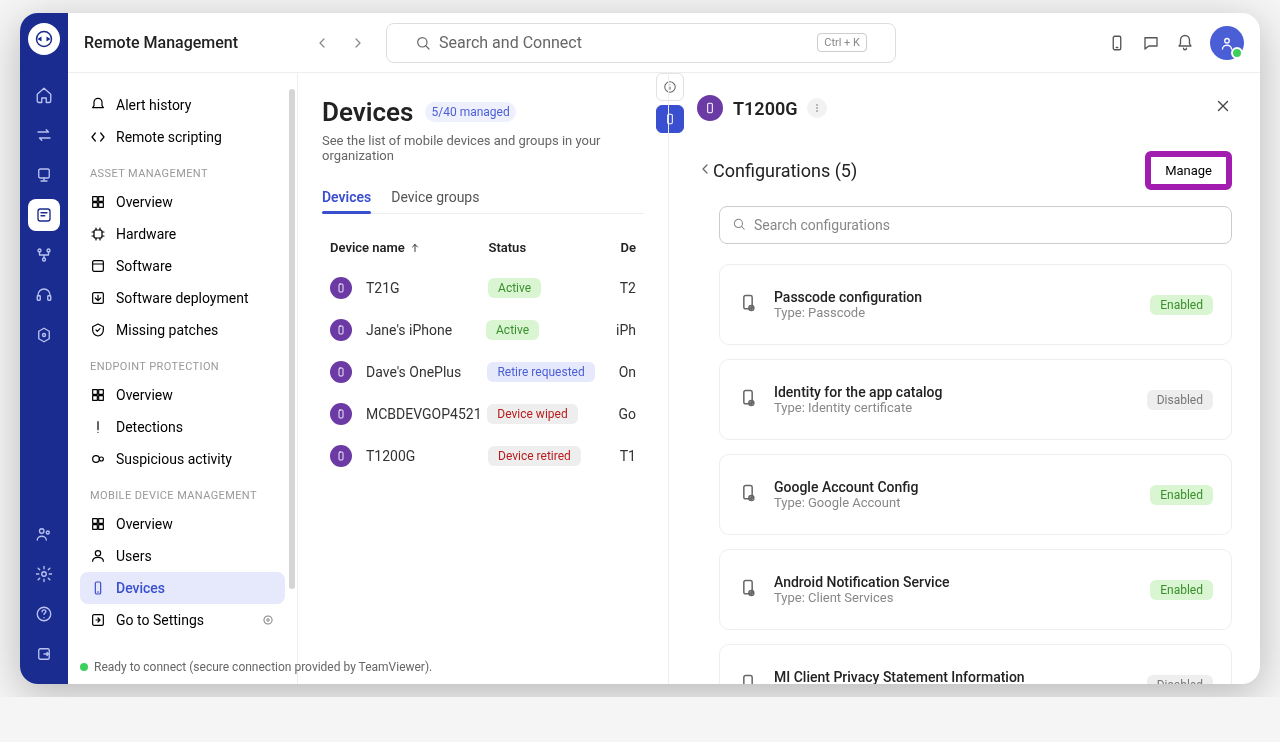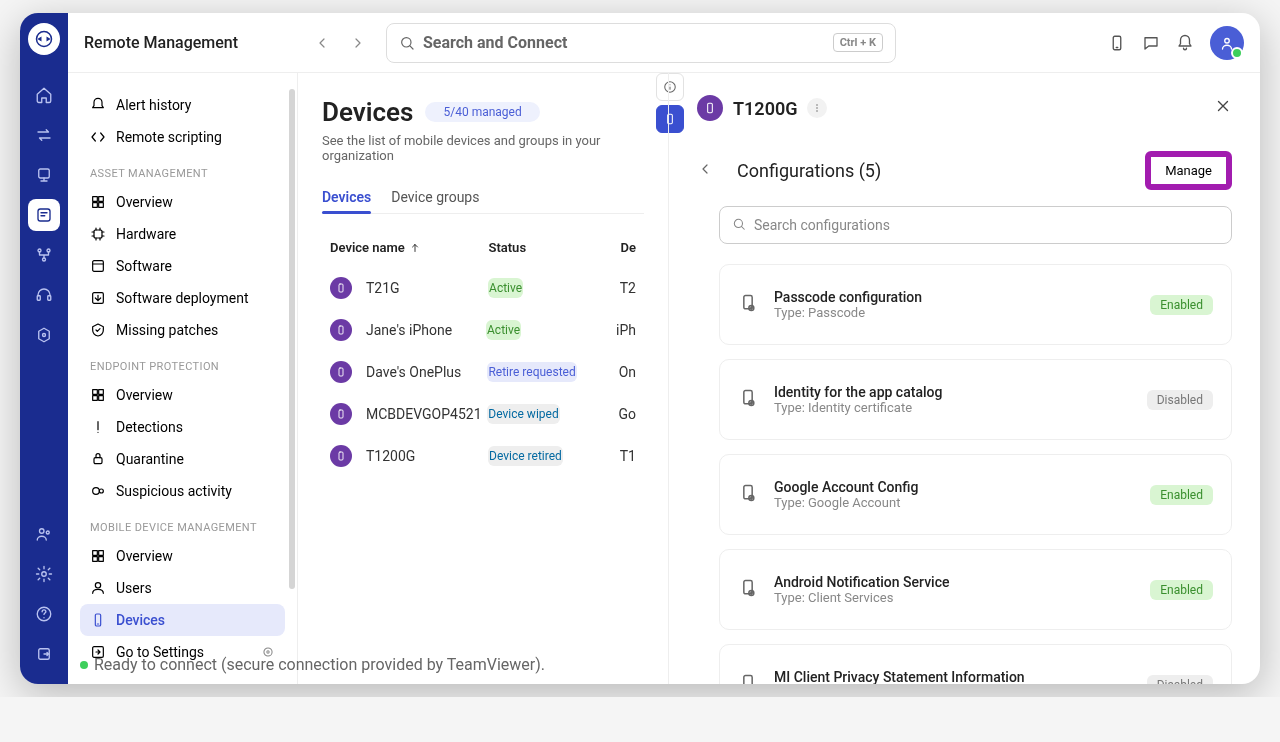--- a/index.html
+++ b/index.html
@@ -14,21 +14,21 @@
 .rail-icon.active { background: #fff; color: #1a2c8f; }
 .rail-spacer { flex: 1; }
 .rail-icon svg { width: 18px; height: 18px; }
 
 
 .content-area { flex: 1; display: flex; flex-direction: column; }
 .header { height: 60px; display: flex; align-items: center; padding: 0 16px; border-bottom: 1px solid #eee; gap: 12px; }
 .header-title { font-size: 16px; font-weight: 500; color: #222; width: 210px; }
 .nav-arrows { display: flex; gap: 4px; }
 .nav-arrow { width: 32px; height: 32px; display: flex; align-items: center; justify-content: center; color: #888; cursor: pointer; border-radius: 6px; }
-.search-bar { flex: 1; max-width: 510px; height: 40px; border: 1px solid #ddd; border-radius: 8px; display: flex; align-items: center; padding: 0 12px; gap: 8px; color: #666; font-weight: bold; }
+.search-bar { flex: 1; max-width: 510px; height: 40px; border: 1px solid #ddd; border-radius: 8px; display: flex; align-items: center; padding: 0 28px; gap: 8px; color: #666; }
 .search-bar .kbd { border: 1px solid #ccc; border-radius: 4px; padding: 2px 6px; font-size: 11px; color: #888; margin-left: auto; }
 .header-right { margin-left: auto; display: flex; align-items: center; gap: 16px; color: #555; }
 .avatar { width: 34px; height: 34px; border-radius: 50%; background: #4a5ed6; display: flex; align-items: center; justify-content: center; color: #fff; position: relative; }
 .avatar::after { content: ""; position: absolute; right: 1px; bottom: 1px; width: 8px; height: 8px; background: #3dcf5b; border: 2px solid #fff; border-radius: 50%; }
 
 
 .body { flex: 1; display: flex; min-height: 0; }
 
 
 .sidebar { width: 230px; padding: 16px 12px; border-right: 1px solid #eee; overflow-y: auto; position: relative; }
@@ -38,70 +38,70 @@
 .side-item.active { background: #e6e9fb; color: #3a4fd0; font-weight: 500; }
 .side-item svg { width: 16px; height: 16px; flex-shrink: 0; }
 .side-section { font-size: 11px; letter-spacing: 0.4px; color: #999; padding: 14px 10px 6px; text-transform: uppercase; }
 .side-item .pin { margin-left: auto; width: 14px; height: 14px; color: #888; }
 
 
 .main { flex: 1; display: flex; min-width: 0; }
 .devices-panel { width: 370px; padding: 24px 24px 0; position: relative; }
 .page-title-row { display: flex; align-items: center; gap: 12px; margin-bottom: 6px; }
 .page-title { font-size: 26px; font-weight: 600; color: #222; }
-.managed-badge { background: #eef1fd; color: #4a5ed6; font-size: 12px; padding: 3px 18px; border-radius: 10px; }
+.managed-badge { background: #eef1fd; color: #4a5ed6; font-size: 12px; padding: 3px 6px; border-radius: 10px; }
 .page-sub { font-size: 13px; color: #666; margin-bottom: 18px; }
 .tabs { display: flex; gap: 20px; border-bottom: 1px solid #eee; margin-bottom: 26px; }
 .tab { padding: 8px 0; font-size: 14px; color: #555; cursor: pointer; position: relative; }
 .tab.active { color: #3a4fd0; font-weight: 600; }
 .tab.active::after { content: ""; position: absolute; left: 0; right: 0; bottom: -1px; height: 3px; background: #3a4fd0; border-radius: 2px; }
 
 .table-head { display: flex; font-size: 13px; color: #222; font-weight: 600; padding: 0 8px 12px; }
 .col-name { width: 180px; display: flex; align-items: center; gap: 4px; }
 .col-status { width: 150px; }
 .col-device { flex: 1; }
 .device-row { display: flex; align-items: center; padding: 10px 8px; font-size: 14px; color: #333; cursor: pointer; }
 .device-row .devicon { width: 22px; height: 22px; background: #6b3aa5; border-radius: 50%; display: flex; align-items: center; justify-content: center; color: #fff; margin-right: 10px; flex-shrink: 0; }
 .device-row .col-name { display: flex; align-items: center; }
-.status-pill { display: inline-block; font-size: 12px; padding: 3px 1px; border-radius: 6px; }
+.status-pill { display: inline-block; font-size: 12px; padding: 3px 10px; border-radius: 6px; }
 .pill-active { background: #d9f5d2; color: #3a8f2e; }
 .pill-retire { background: #e6e9fb; color: #4a5ed6; }
-.pill-gray { background: #eee; color: #0369a1; }
+.pill-gray { background: #eee; color: #b91c1c; }
 
 
 .strip-tabs { position: absolute; top: 0; right: -16px; display: flex; flex-direction: column; gap: 4px; }
 .strip-tab { width: 28px; height: 28px; border: 1px solid #e2e2e2; border-radius: 6px; display: flex; align-items: center; justify-content: center; background: #fff; color: #666; cursor: pointer; }
 .strip-tab.active { background: #3a4fd0; color: #fff; border-color: #3a4fd0; }
 
 
 .detail-panel { flex: 1; border-left: 1px solid #eee; padding: 22px 28px; position: relative; }
 .detail-head { display: flex; align-items: center; gap: 10px; margin-bottom: 30px; }
 .detail-icon { width: 26px; height: 26px; background: #6b3aa5; border-radius: 50%; display: flex; align-items: center; justify-content: center; color: #fff; }
 .detail-title { font-size: 18px; font-weight: 600; color: #222; }
 .kebab { width: 20px; height: 20px; display: flex; align-items: center; justify-content: center; background: #f2f2f2; border-radius: 50%; color: #666; cursor: pointer; }
 .close-btn { margin-left: auto; color: #444; cursor: pointer; }
 
-.config-head { display: flex; align-items: center; gap: 24px; margin-bottom: 16px; }
+.config-head { display: flex; align-items: center; gap: 0; margin-bottom: 16px; }
 .config-head .back { color: #666; cursor: pointer; }
 .config-title { font-size: 18px; color: #222; }
 .manage-btn { margin-left: auto; border: 6px solid #a21caf; border-radius: 6px; padding: 6px 14px; font-size: 13px; cursor: pointer; background: #fff; }
 
 .config-search { border: 1px solid #ccc; border-radius: 8px; padding: 10px 12px; display: flex; gap: 8px; color: #888; margin: 0 0 20px 22px; font-size: 14px; }
 
 .config-card { border: 1px solid #eee; border-radius: 10px; padding: 24px 18px; display: flex; align-items: center; gap: 16px; margin: 0 0 14px 22px; }
 .config-card .cicon { color: #666; }
 .config-card .ctext { flex: 1; }
 .config-card .cname { font-size: 14px; color: #222; font-weight: 500; }
 .config-card .ctype { font-size: 13px; color: #888; }
 .state-pill { font-size: 12px; padding: 3px 10px; border-radius: 6px; }
 .state-enabled { background: #d9f5d2; color: #3a8f2e; }
 .state-disabled { background: #eee; color: #777; }
 
 
-.status-bar { position: absolute; left: 60px; bottom: 10px; font-size: 16px; color: #666; display: flex; align-items: center; gap: 6px; }
+.status-bar { position: absolute; left: 60px; bottom: 10px; font-size: 12px; color: #666; display: flex; align-items: center; gap: 6px; }
 .status-dot { width: 8px; height: 8px; background: #3dcf5b; border-radius: 50%; }
 
 svg { stroke: currentColor; fill: none; stroke-width: 1.8; stroke-linecap: round; stroke-linejoin: round; }
 </style>
 </head>
 <body>
 
 <div class="app-shell">
 
   <div class="icon-rail">
@@ -292,27 +292,20 @@
             <span>Overview</span>
           </div>
         <div class="side-item">
             <svg viewBox="0 0 24 24">
               <path d="M12 4v12M12 20h.01"></path>
             </svg>
             <span>Detections</span>
           </div>
         <div class="side-item">
             <svg viewBox="0 0 24 24">
-              <rect x="6" y="10" width="12" height="9" rx="2"></rect>
-              <path d="M9 10V7a3 3 0 016 0v3"></path>
-            </svg>
-            <span>Quarantine</span>
-          </div>
-        <div class="side-item">
-            <svg viewBox="0 0 24 24">
               <circle cx="9" cy="12" r="5"></circle>
               <circle cx="17" cy="12" r="3"></circle>
             </svg>
             <span>Suspicious activity</span>
           </div>
 
         <div class="side-section">MOBILE DEVICE MANAGEMENT</div>
         <div class="side-item">
             <svg viewBox="0 0 24 24">
               <rect x="4" y="4" width="7" height="7"></rect>

